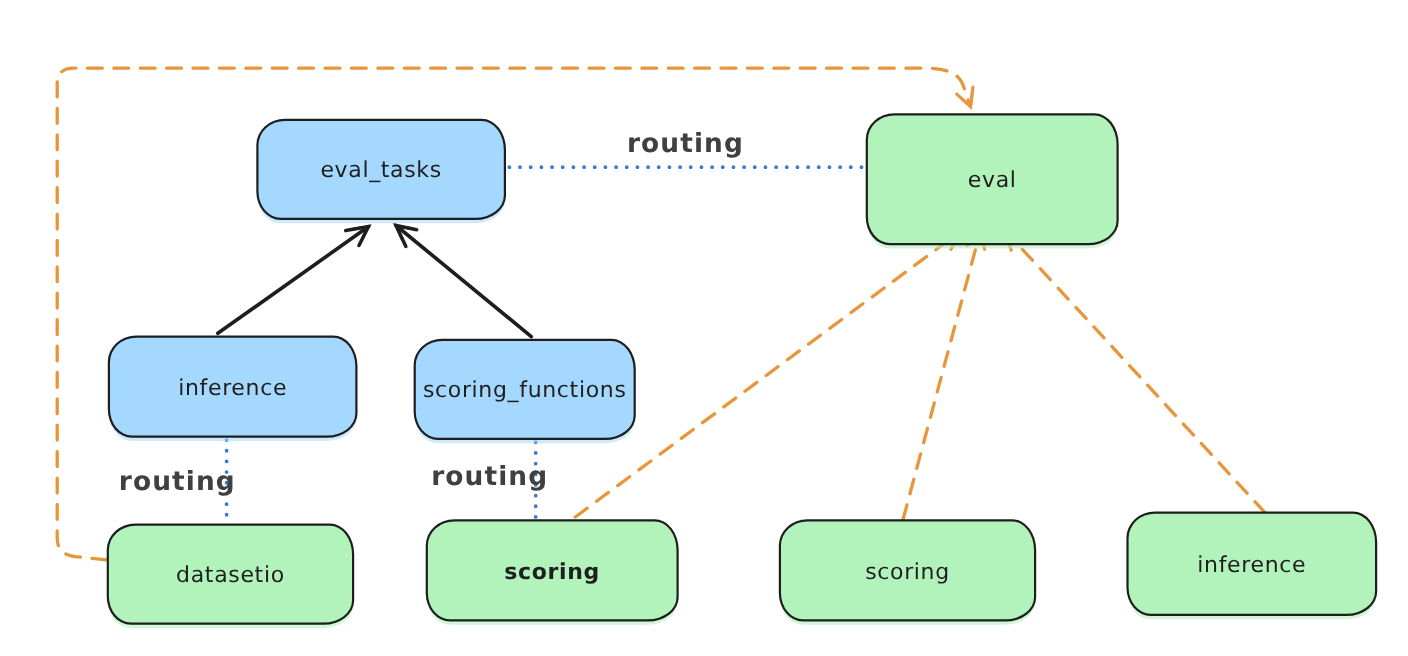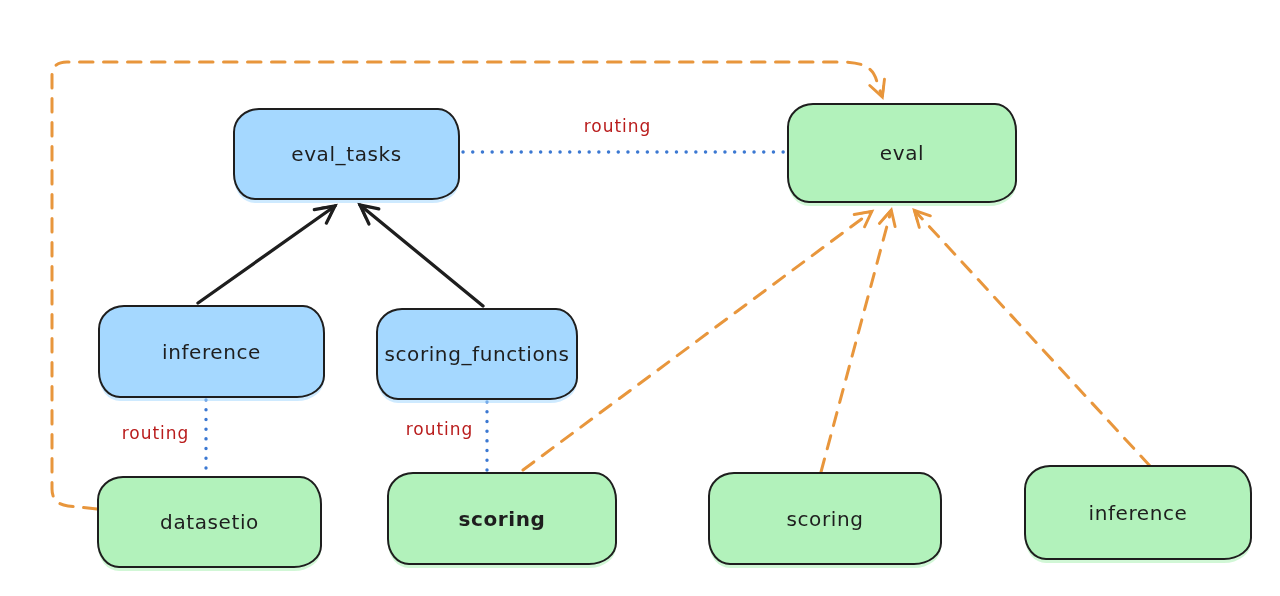--- a/index.html
+++ b/index.html
@@ -42,23 +42,23 @@
   }
   .node-green {
     background: #b2f2bb;
     box-shadow: 0 4px 0 -1px rgba(178, 242, 187, 0.6);
   }
   .node .label {
     white-space: nowrap;
   }
   .edge-label {
     position: absolute;
-    color: #b91c1c;
-    font-size: 17px;
-    font-weight: normal;
+    color: #404040;
+    font-size: 24px;
+    font-weight: bold;
     letter-spacing: 1px;
     text-align: center;
     white-space: nowrap;
   }
 </style>
 </head>
 <body>
 
 <div class="canvas">
 
@@ -84,21 +84,21 @@
     <path d="M 97 509 L 68 506 Q 52 504 52 489 L 52 76 Q 52 62 67 62 L 845 62 C 867 63 874 70 877 82 L 882 96" fill="none" stroke-width="3" stroke-linecap="round" stroke-dasharray="13.5 10.5" marker-end="url(#mk-orange)" stroke="#e8963c"></path>
     <path d="M 523 470 L 871 212" fill="none" stroke-width="3" stroke-linecap="round" stroke-dasharray="13.5 10.5" marker-end="url(#mk-orange)" stroke="#e8963c"></path>
     <path d="M 821 472 L 891 211" fill="none" stroke-width="3" stroke-linecap="round" stroke-dasharray="13.5 10.5" marker-end="url(#mk-orange)" stroke="#e8963c"></path>
     <path d="M 1150 466 L 915 211" fill="none" stroke-width="3" stroke-linecap="round" stroke-dasharray="13.5 10.5" marker-end="url(#mk-orange)" stroke="#e8963c"></path>
   </svg>
 
   <div class="node node-blue" style="left:233px; top:108px; width:227px; height:92px;">
     <span class="label">eval_tasks</span>
   </div>
 
-  <div class="node node-green" style="left:787px; top:103px; width:230px; height:100px;">
+  <div class="node node-green" style="left:787px; top:103px; width:230px; height:120px;">
     <span class="label">eval</span>
   </div>
 
   <div class="node node-blue" style="left:98px; top:305px; width:227px; height:93px;">
     <span class="label">inference</span>
   </div>
 
   <div class="node node-blue" style="left:376px; top:308px; width:202px; height:92px;">
     <span class="label">scoring_functions</span>
   </div>

